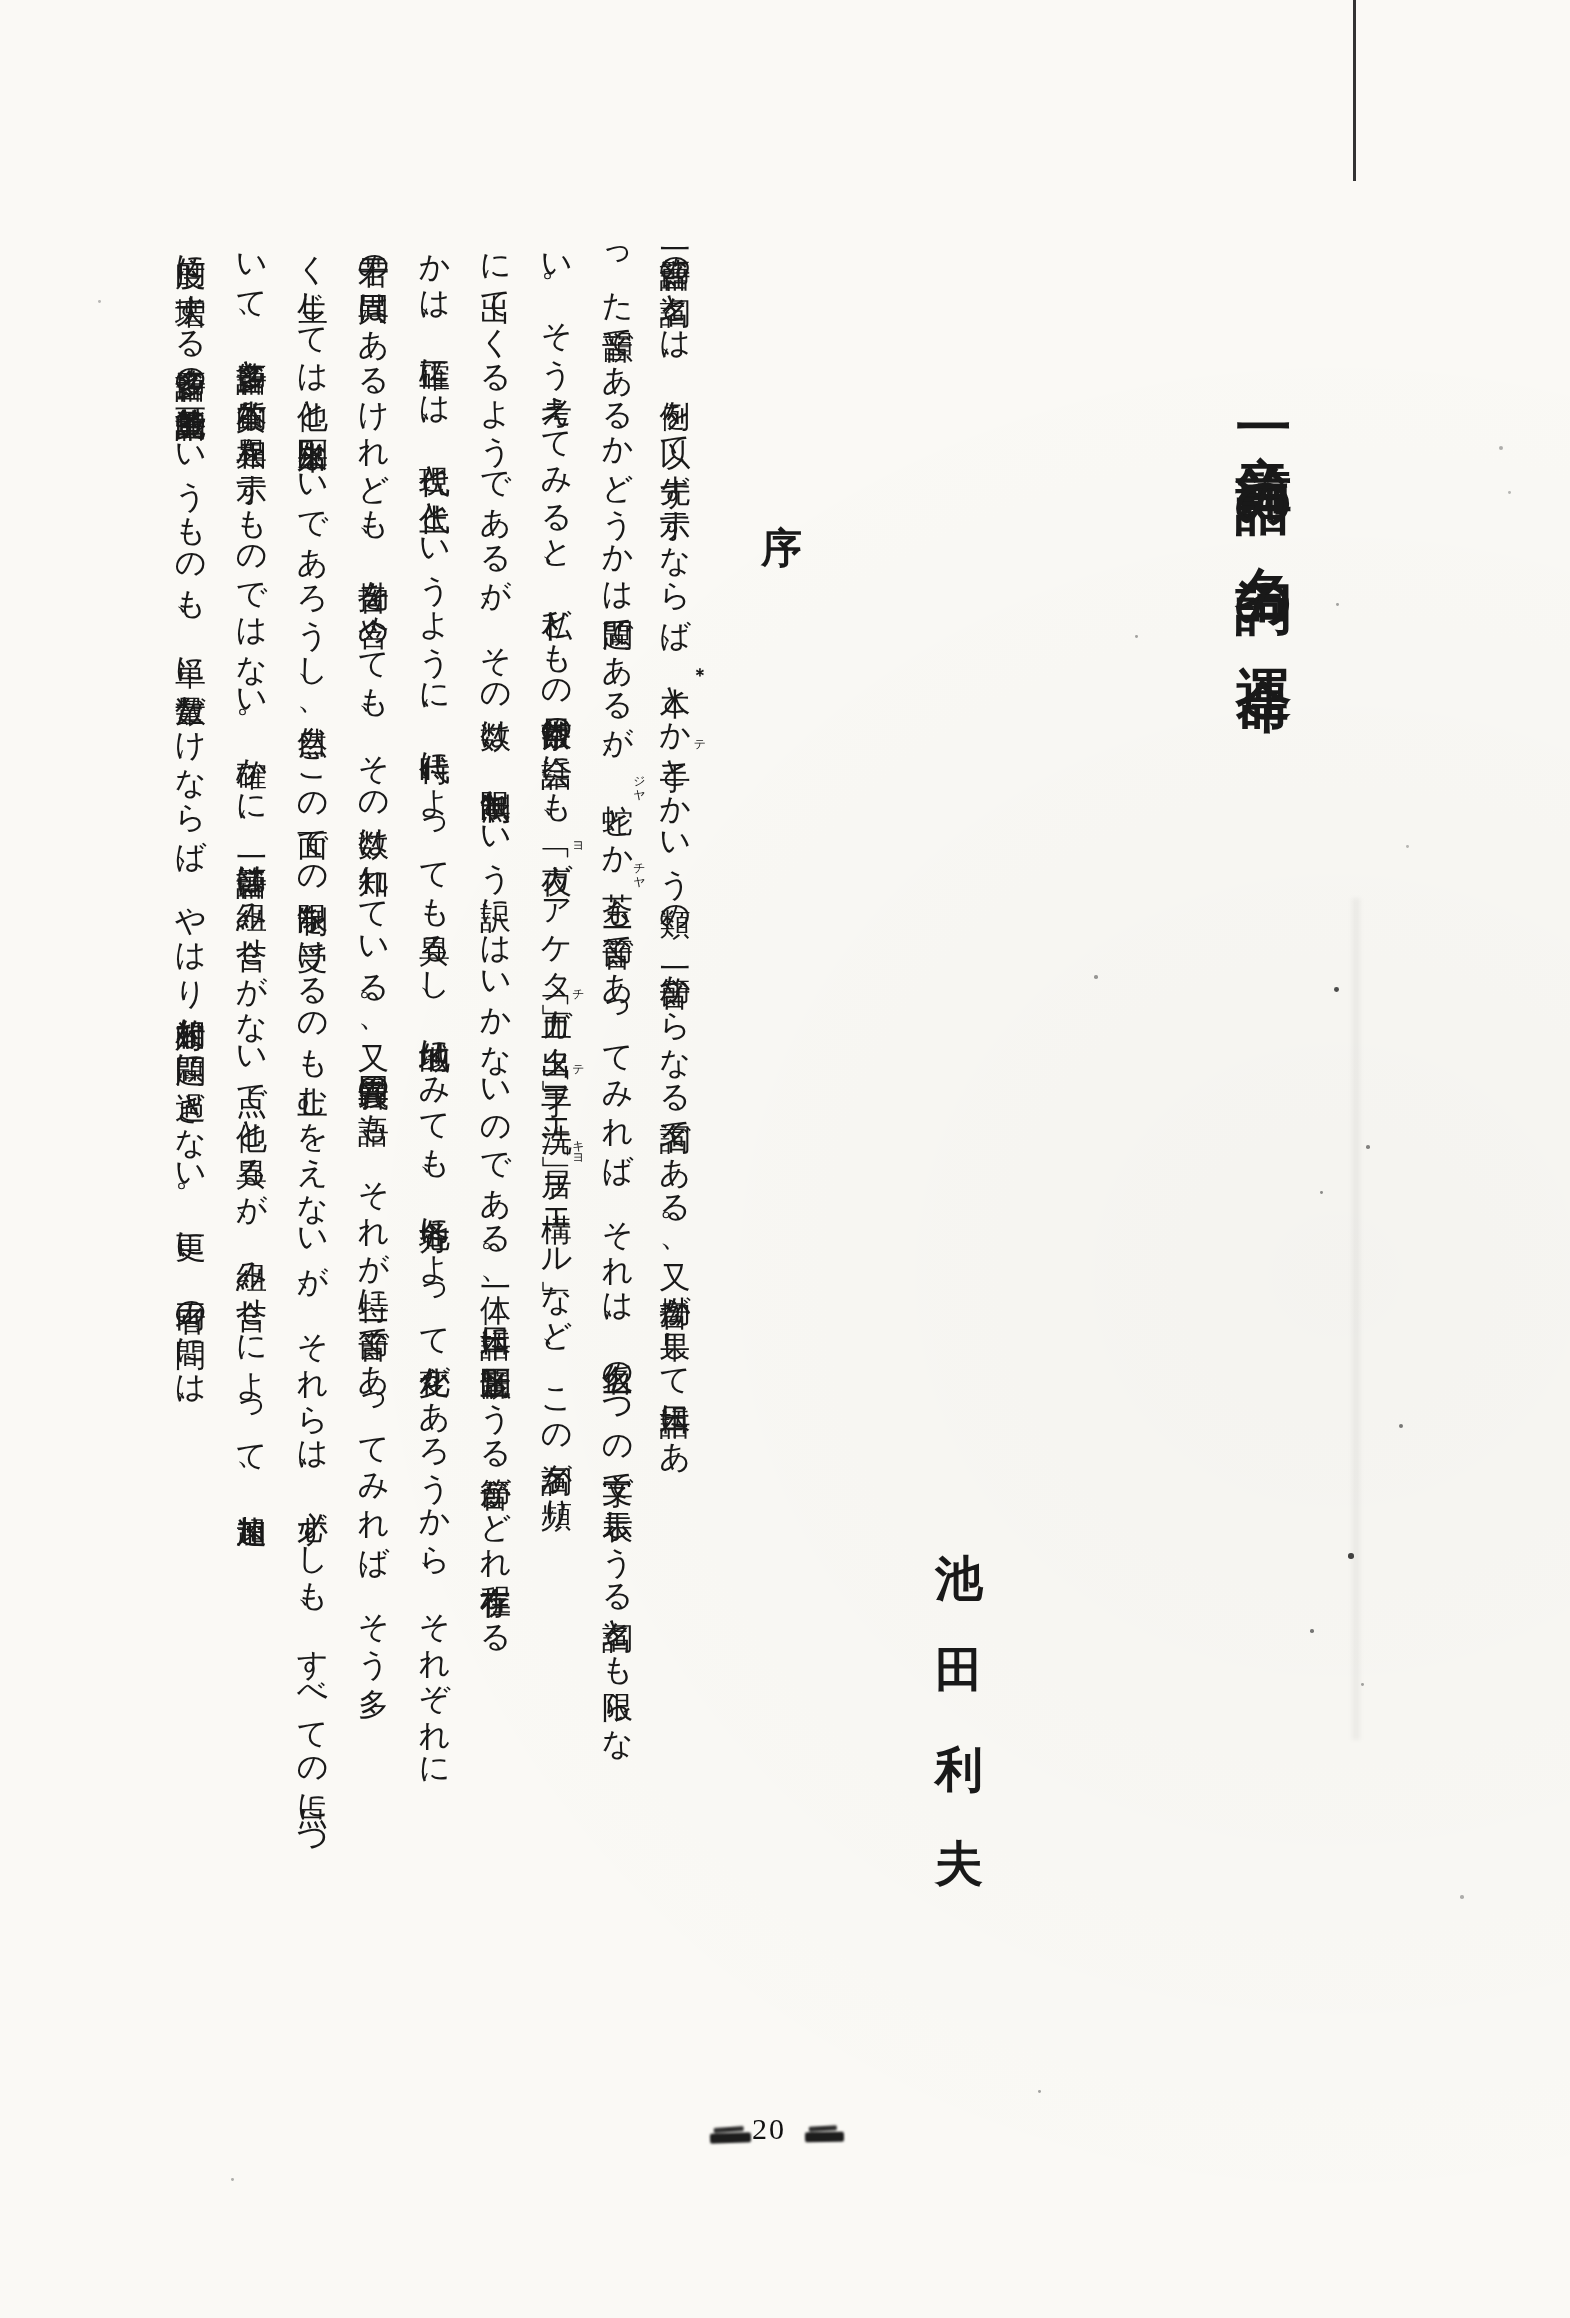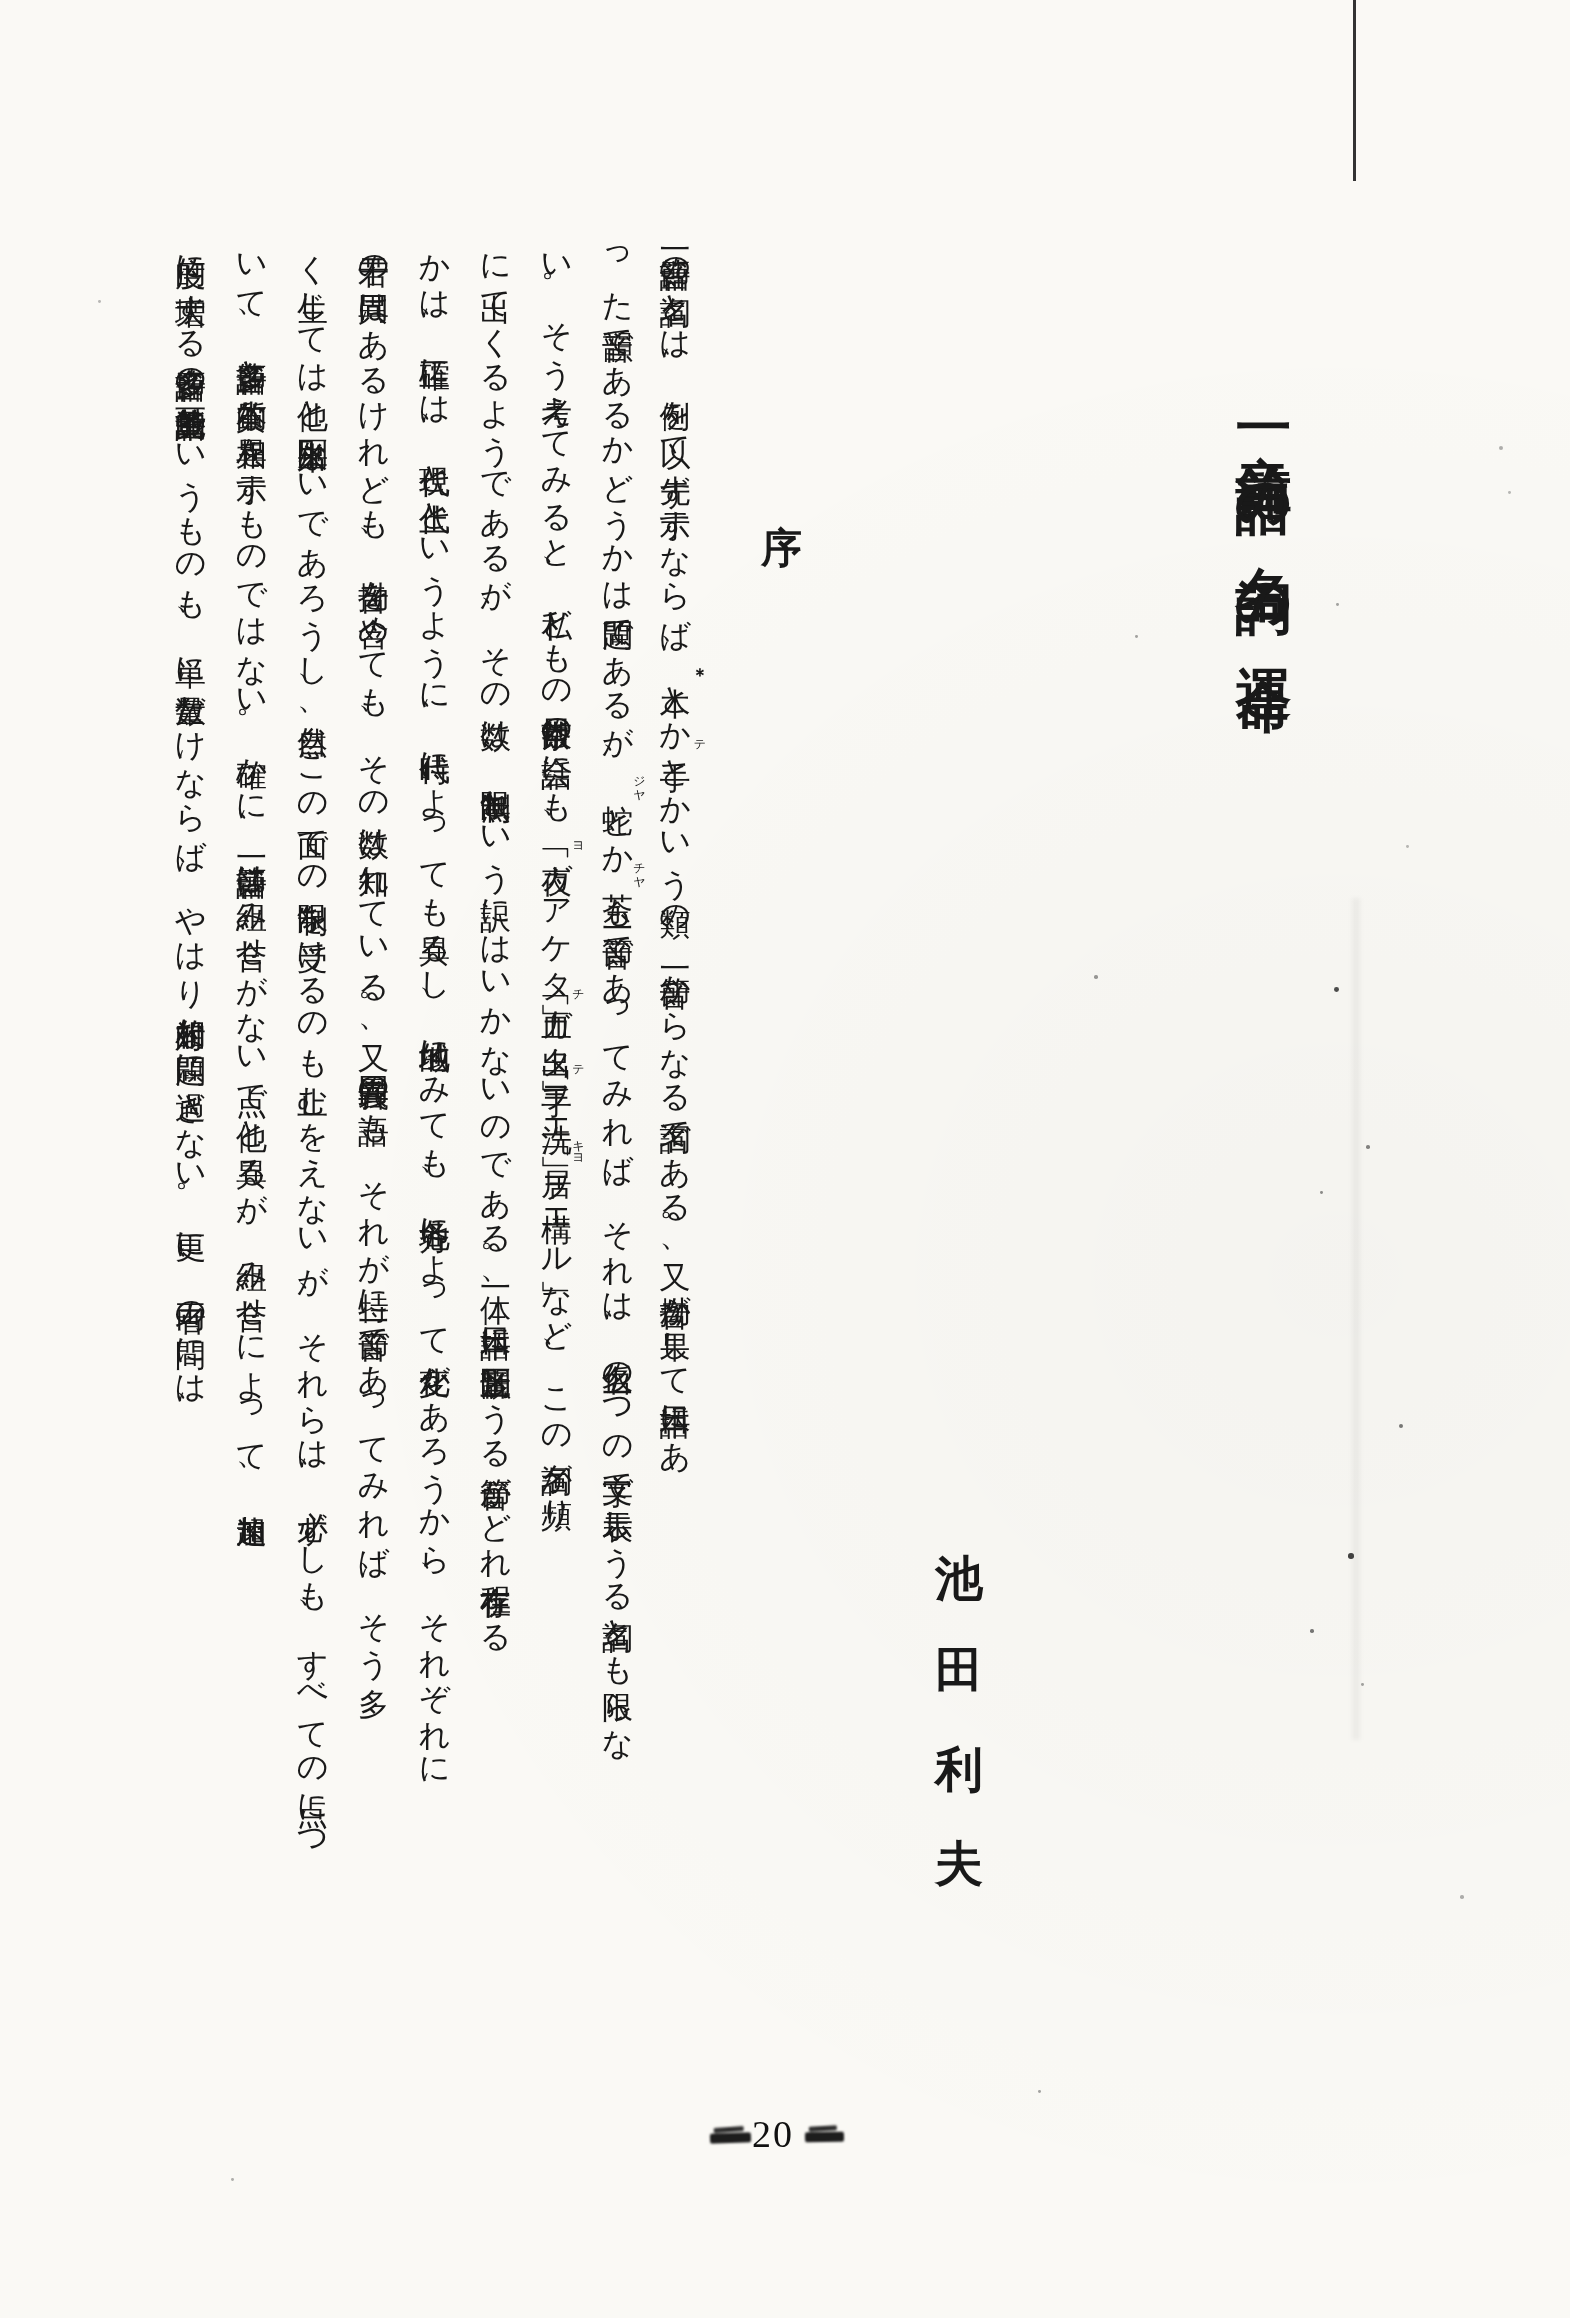--- a/index.html
+++ b/index.html
@@ -43,21 +43,21 @@
   }
   ruby{ruby-position:over;}
   rt{
     font-size:12px;letter-spacing:0;font-weight:normal;
     font-family:"Liberation Serif","DejaVu Serif",serif;
   }
   rt.fmark{font-size:18px;font-weight:bold;}
   
   .pagenum{
     position:absolute;left:752px;top:2112px;
-    font-size:38px;letter-spacing:2.1px;color:#111;
+    font-size:30px;letter-spacing:2.1px;color:#111;
     filter:blur(0.3px);
   }
   .smudge{
     position:absolute;height:9.8px;background:#1d1d1d;
     border-radius:2.1px;filter:blur(0.9px);
   }
   .smudge::after{
     content:"";position:absolute;left:4.2px;top:-6.3px;height:4.9px;right:7px;
     background:#2b2b2b;border-radius:1.4px;transform:rotate(-2deg);
   }

